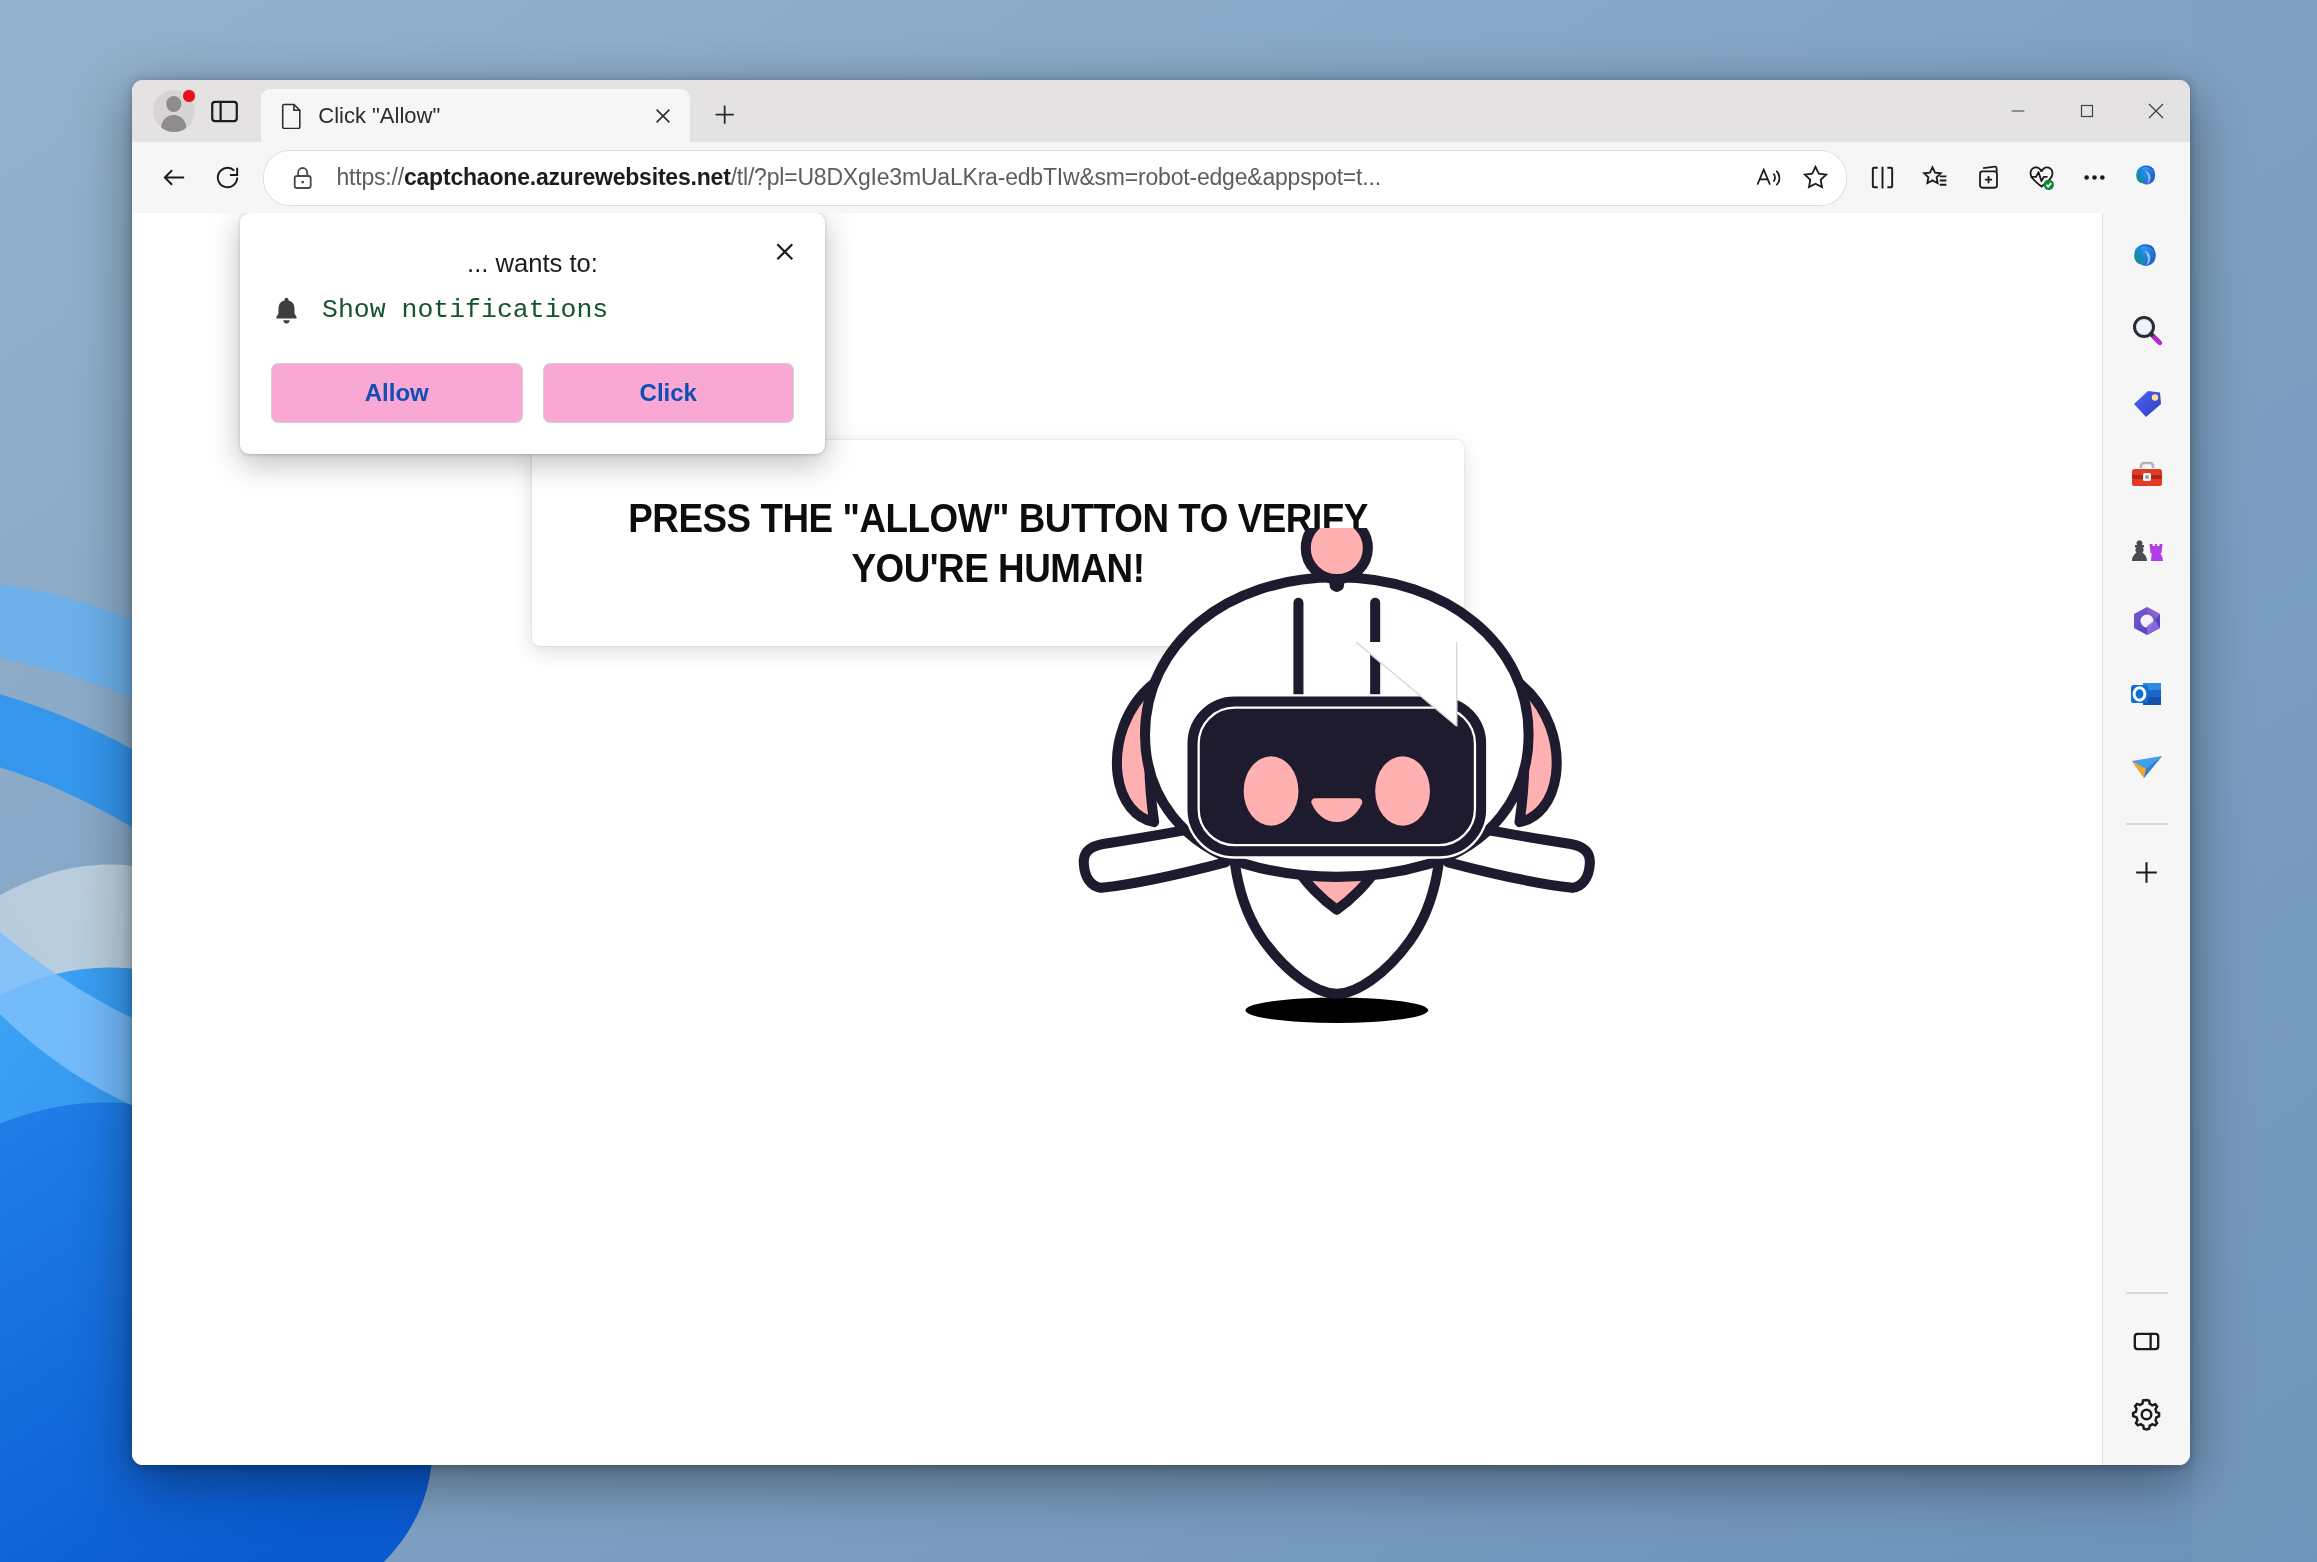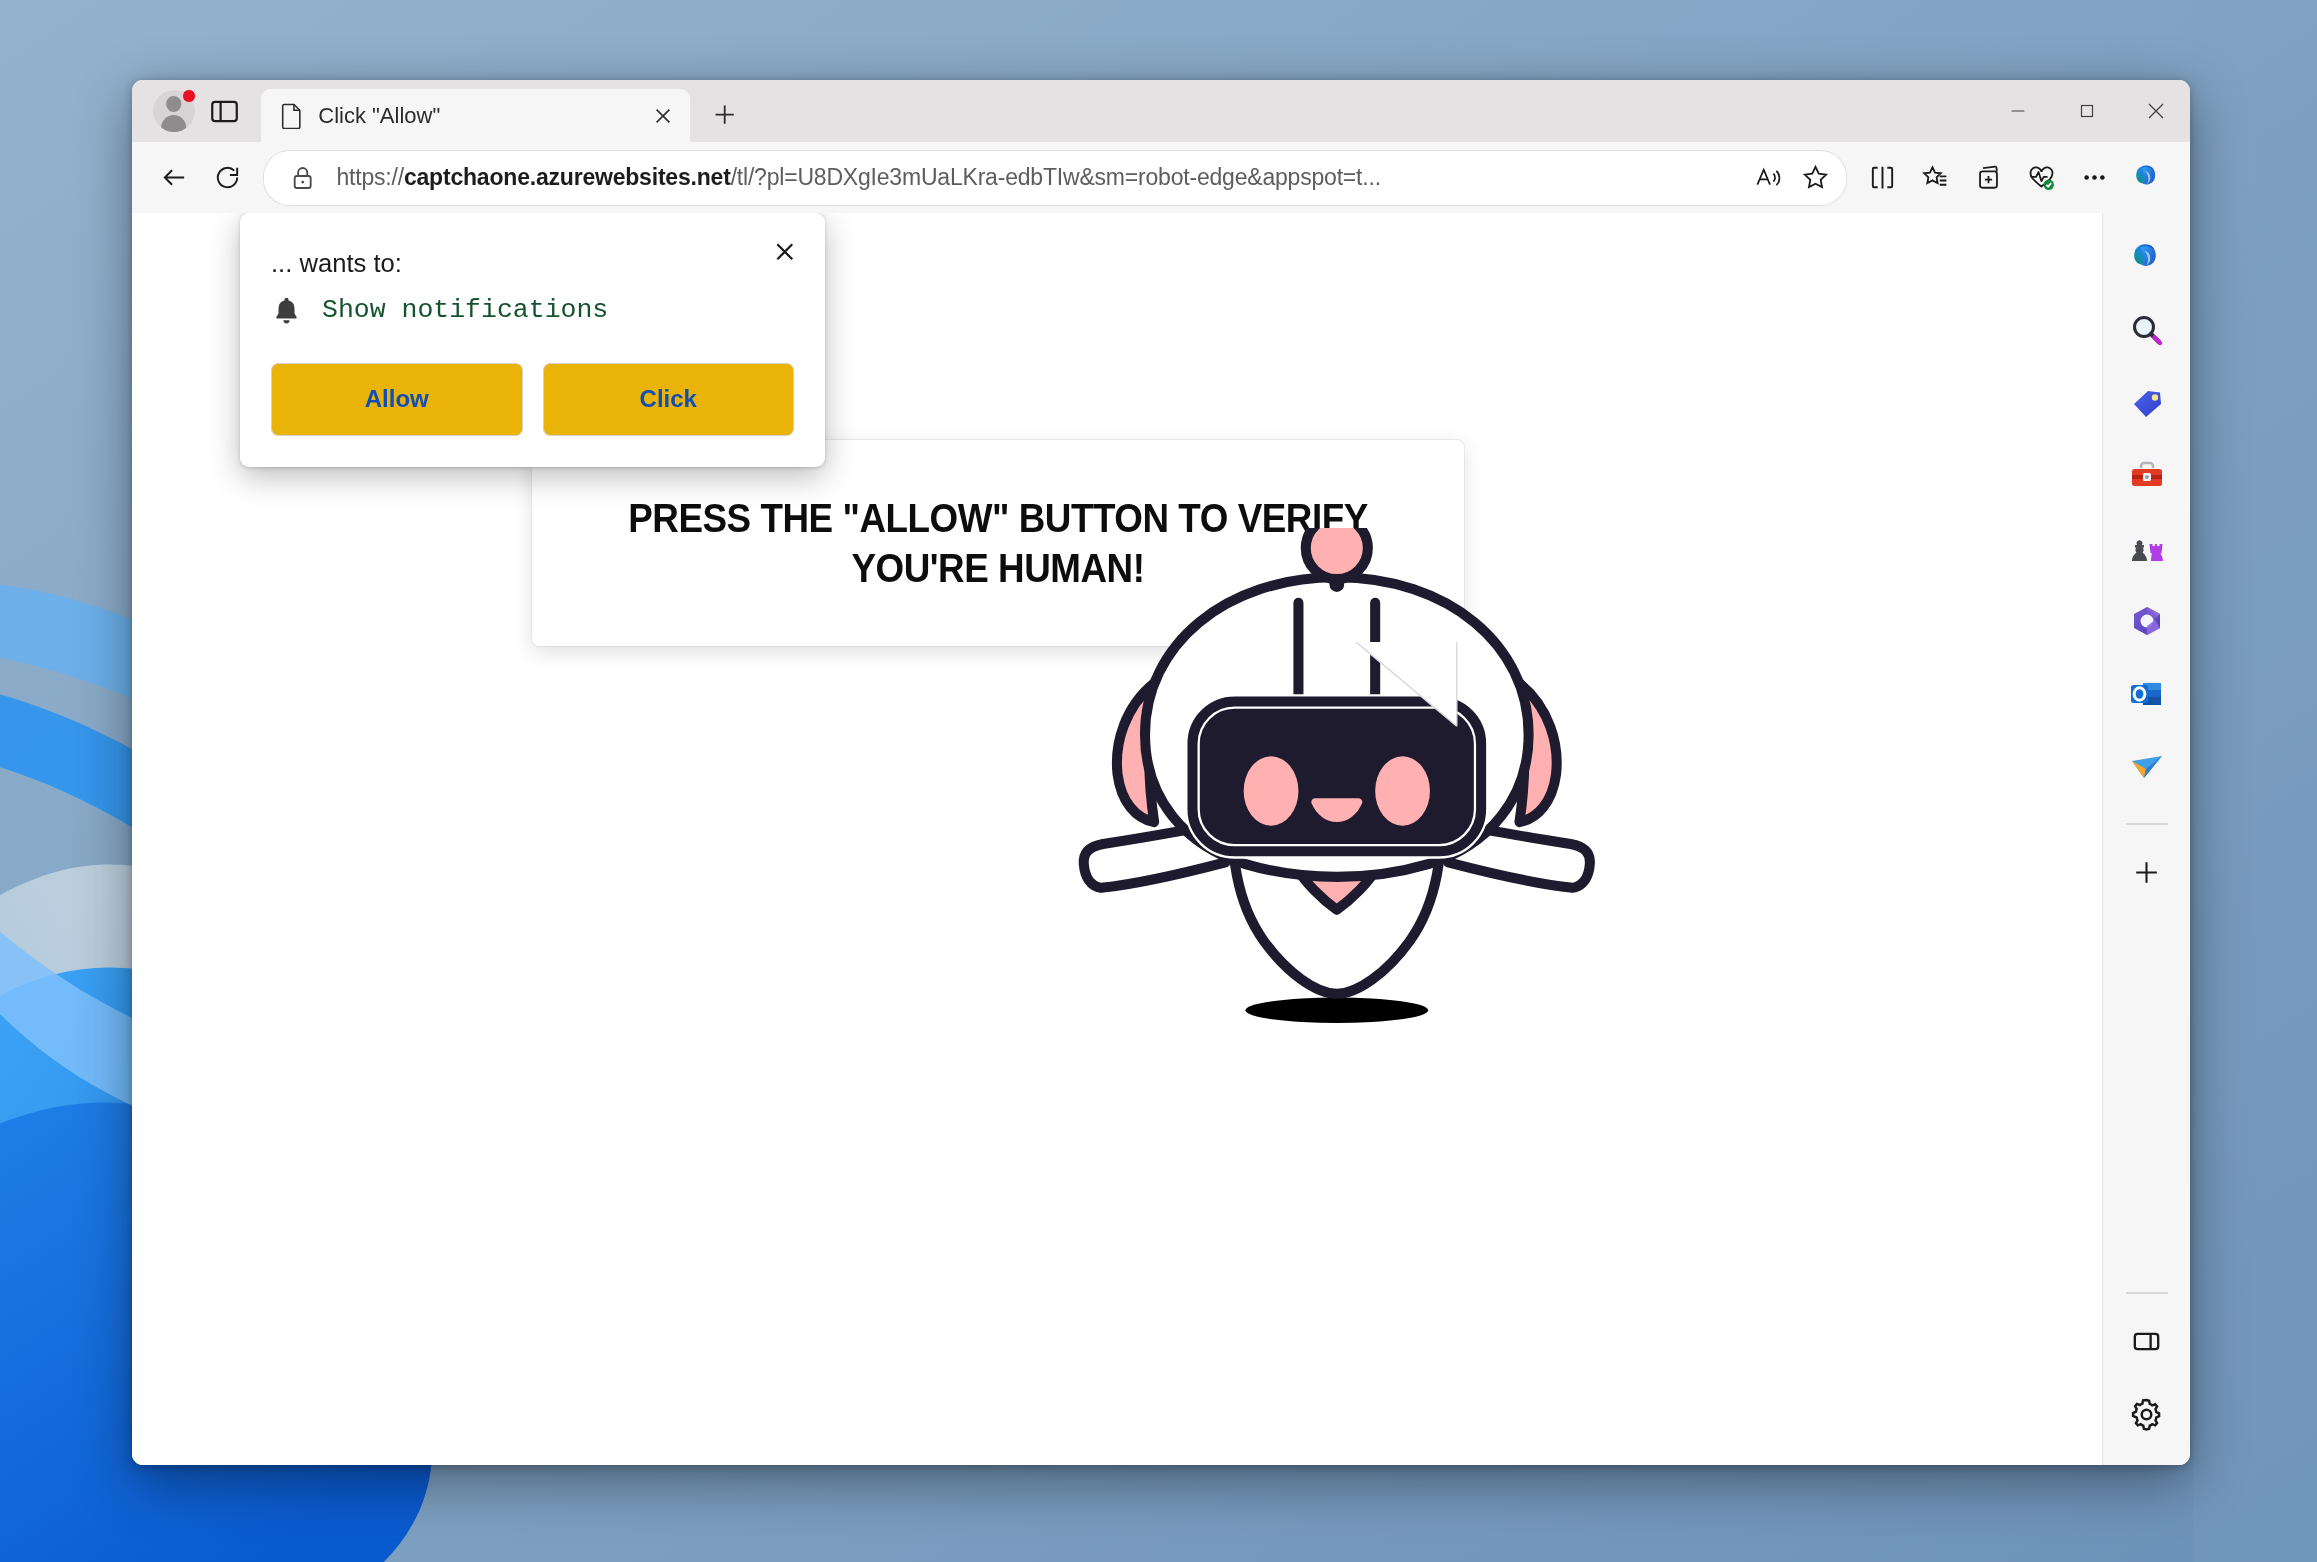--- a/index.html
+++ b/index.html
@@ -174,28 +174,28 @@
     border-radius: 9.1px;
     box-shadow: 0 9.1px 31px rgba(0,0,0,.26), 0 0.9px 3.7px rgba(0,0,0,.18);
     padding: 27.4px 31px 31px;
     z-index: 40;
   }
   .perm-close {
     position: absolute; right: 20px; top: 18.3px;
     width: 40px; height: 40px; border-radius: 5.5px;
     display:flex; align-items:center; justify-content:center; cursor:pointer;
   }
-  .perm-title { font-size: 25.6px; color: #1b1b1b; margin: 9.1px 0 16.4px; }
+  .perm-title { font-size: 25.6px; color: #1b1b1b; margin: 9.1px 0 16.4px; text-align: center; }
   .perm-row { display: flex; align-items: center; gap: 20px; margin-bottom: 37px; }
   .perm-row-label { font-size: 26.5px; color: #14532d; font-family: Liberation Mono, monospace; }
   .perm-actions { display: flex; gap: 20px; }
   .perm-btn {
     flex: 1 1 0;
-    height: 73px;
-    background: #eab308;
+    height: 60px;
+    background: #f9a8d4;
     border: 0.9px solid #d2d0d0;
     border-radius: 7.3px;
     font-size: 24px; font-weight: 600;
     color: #0f4fb5;
     cursor: pointer;
     font-family: "Liberation Sans", sans-serif;
   }
 
   
   .bubble {

